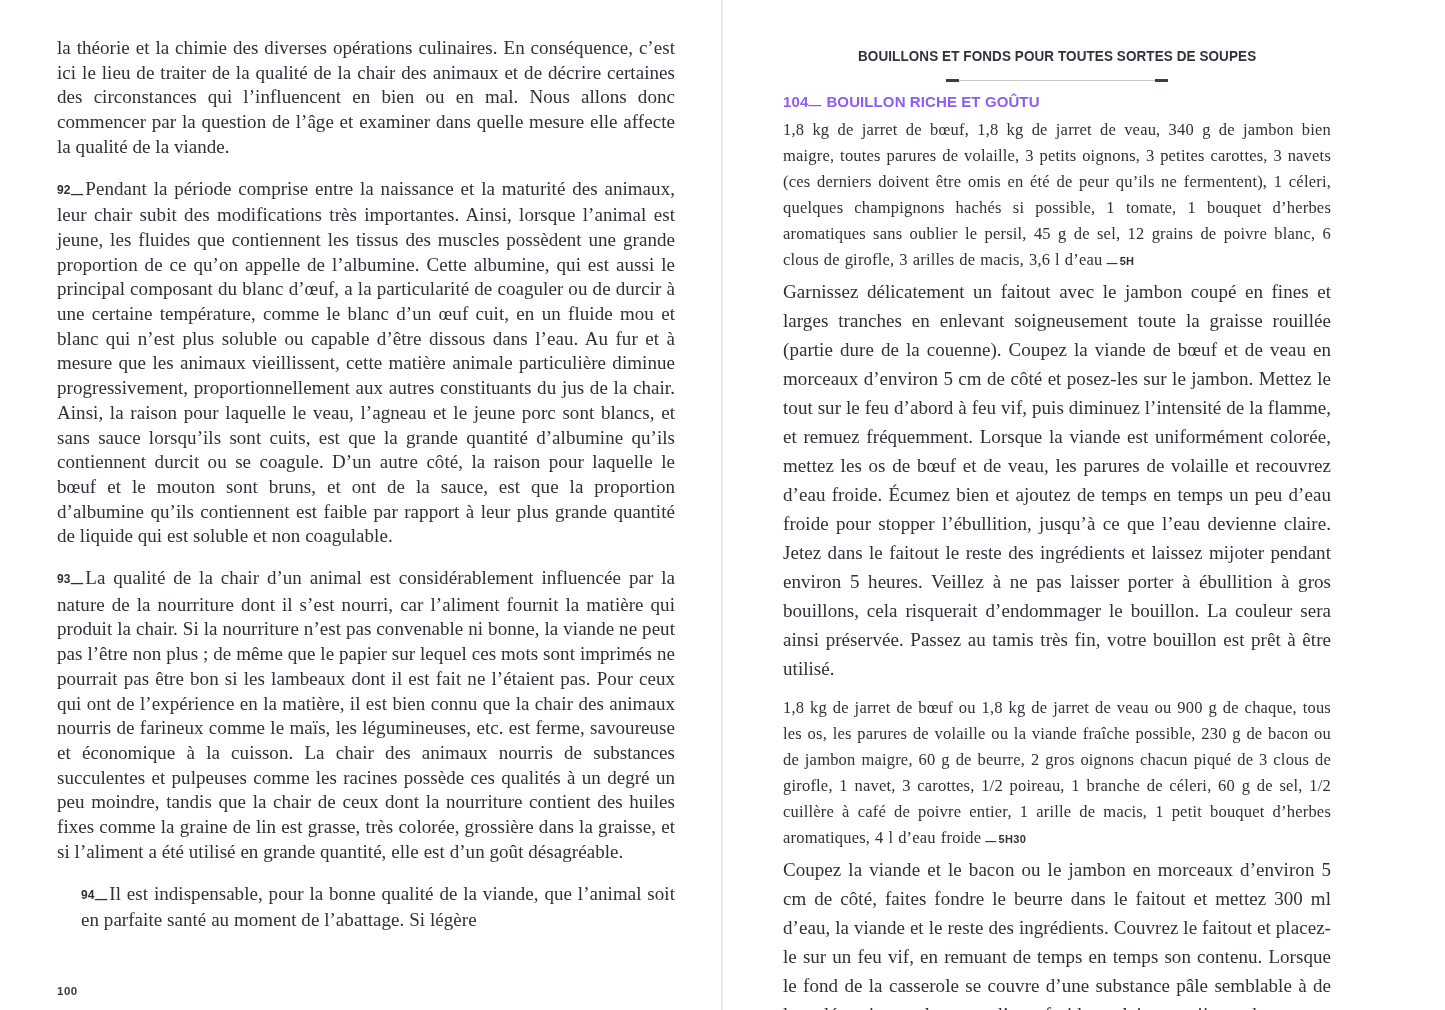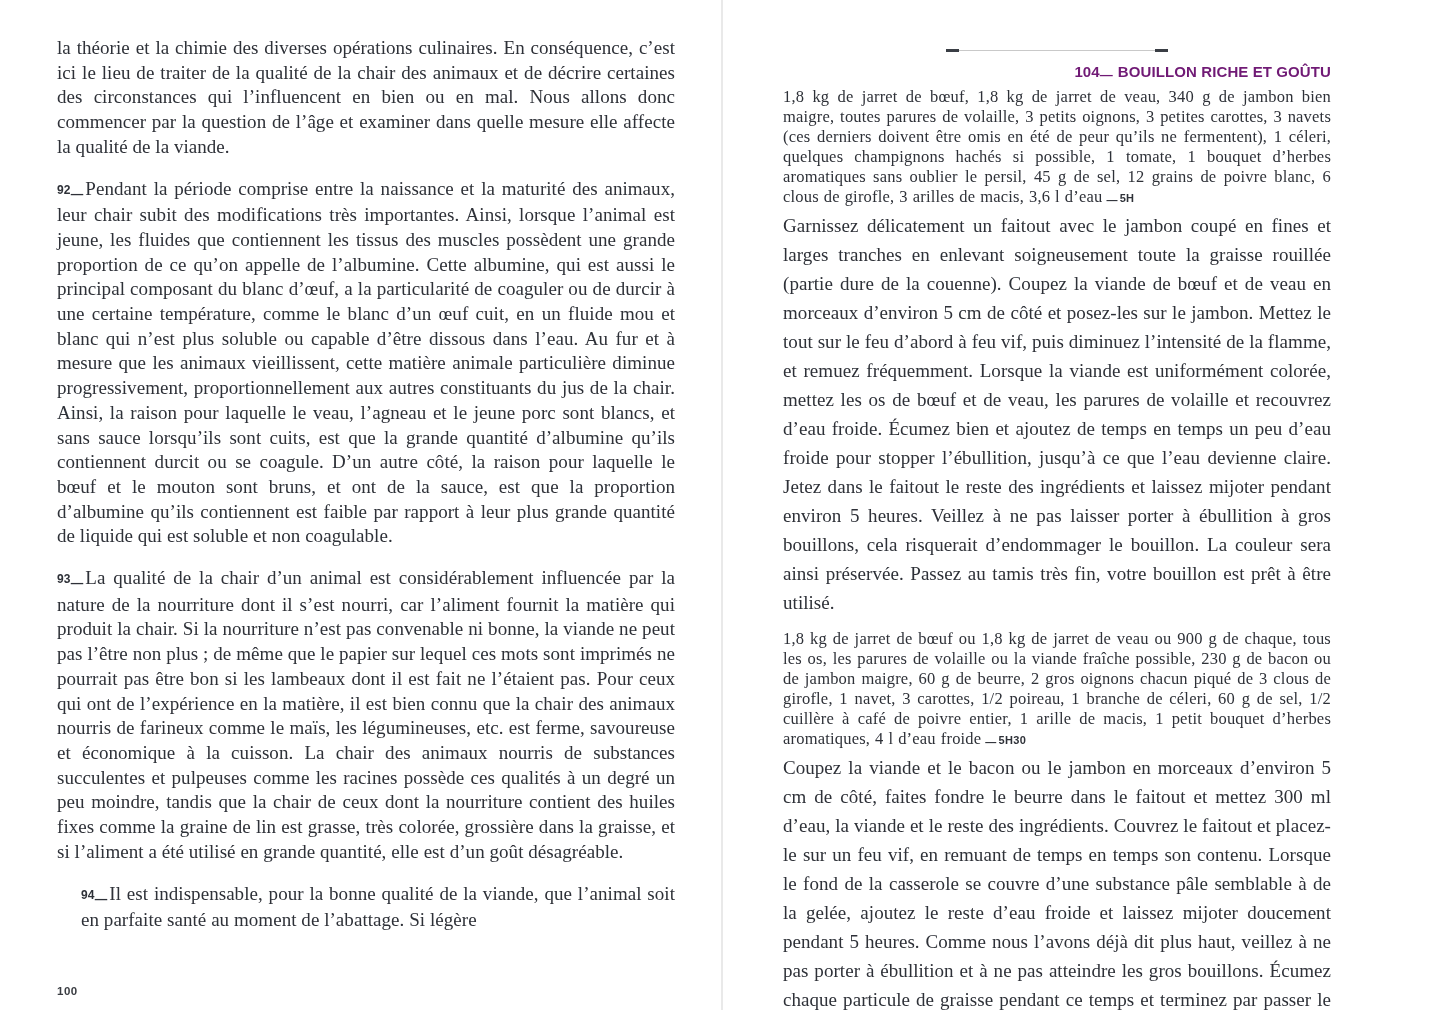--- a/index.html
+++ b/index.html
@@ -97,32 +97,32 @@
     height: 3px;
     background: #3a3e45;
   }
   .rule .line {
     flex: 1;
     height: 1px;
     background: #c9c9c9;
   }
   .recipe-title {
     margin: 0 0 7px 0;
-    text-align: right;
+    text-align: left;
     font-family: "Liberation Sans", sans-serif;
     font-weight: 700;
     font-size: 15px;
     letter-spacing: 0.1px;
-    color: #701a75;
+    color: #8b5cf6;
   }
   .recipe-title .lowdash { font-size: 13px; top: 2px; margin-right: 5px; }
   .ingredients {
     margin: 0 0 3px 0;
     font-size: 16.5px;
-    line-height: 20px;
+    line-height: 26px;
     text-align: justify;
     letter-spacing: 0.2px;
     word-spacing: 0.6px;
   }
   .dur-dash {
     font-family: "Liberation Sans", sans-serif;
     font-weight: 700;
     font-size: 11px;
     position: relative;
     top: 2px;
@@ -174,20 +174,21 @@
 
     </div>
     <div class="folio folio-left">100</div>
   </div>
 
   <div class="gutter"></div>
 
   <div class="page page-right">
     <div class="col-right">
 
+      <h1 class="chapter"><span>BOUILLONS ET FONDS POUR TOUTES SORTES DE SOUPES</span></h1>
 
       <div class="rule">
         <span class="cap"></span>
         <span class="line"></span>
         <span class="cap"></span>
       </div>
 
       <div class="recipe">
         <h2 class="recipe-title"><span>104</span><span class="lowdash">—</span><span>BOUILLON RICHE ET GOÛTU</span></h2>
         <p class="ingredients"><span>1,8 kg de jarret de bœuf, 1,8 kg de jarret de veau, 340 g de jambon bien maigre, toutes parures de volaille, 3 petits oignons, 3 petites carottes, 3 navets (ces derniers doivent être omis en été de peur qu’ils ne fermentent), 1 céleri, quelques champignons hachés si possible, 1 tomate, 1 bouquet d’herbes aromatiques sans oublier le persil, 45 g de sel, 12 grains de poivre blanc, 6 clous de girofle, 3 arilles de macis, 3,6 l d’eau</span><span class="dur-dash">—</span><span class="duration">5H</span></p>

